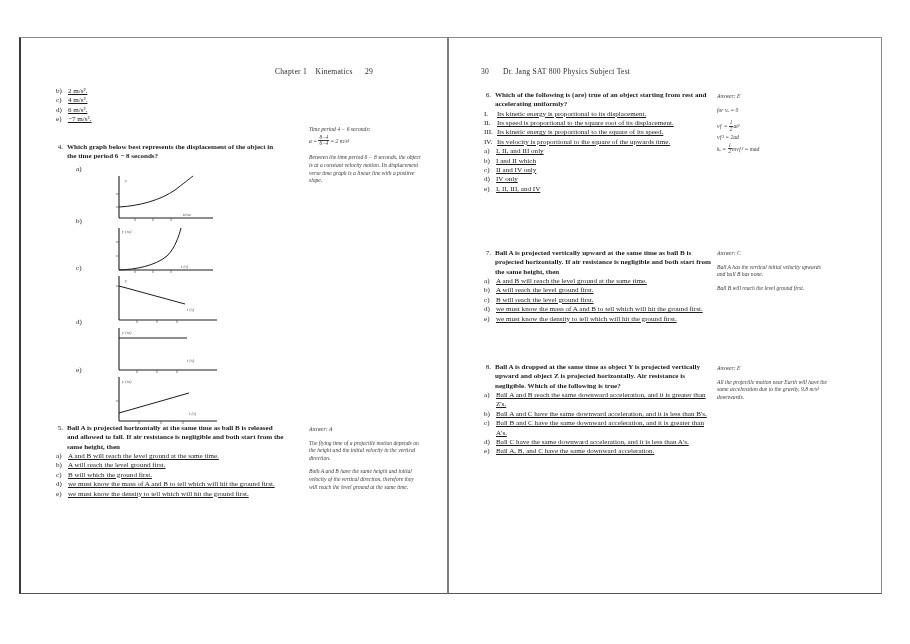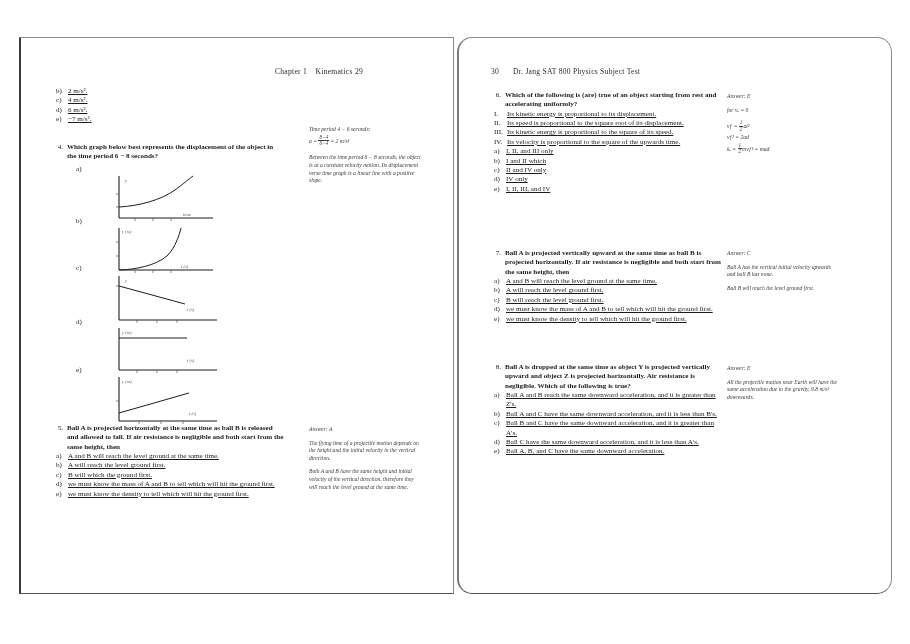--- a/index.html
+++ b/index.html
@@ -20,37 +20,37 @@
   .page {
     position: absolute;
     top: 37px;
     height: 557px;
     background: #ffffff;
     border: 1px solid #8a8a8a;
     box-sizing: border-box;
     overflow: hidden;
   }
   .page-left  { left: 19px;  width: 435px; border-left: 2px solid #3a3a3a; border-bottom: 1px solid #555; }
-  .page-right { left: 457px; width: 435px; border-left: 2px solid #7b7b7b; border-bottom: 1px solid #555; border-radius: 15px; }
+  .page-right { left: 447px; width: 435px; border-left: 2px solid #7b7b7b; border-bottom: 1px solid #555; }
 
   .page-inner { position: relative; width: 100%; height: 100%; }
 
   
   .hdr {
     position: absolute;
     font-size: 7.6px;
     color: #2b2b2b;
     letter-spacing: .25px;
     white-space: nowrap;
     padding-left: 16px;
   }
   .hdr-left-num  { left: 16px; top: 29px; }
   .hdr-left-text { left: 38px; top: 29px; }
   .hdr-right-text{ left: 238px; top: 29px; }
-  .hdr-right-num { left: 318px; top: 29px; }
+  .hdr-right-num { left: 328px; top: 29px; }
 
   
   .col-main {
     position: absolute;
     left: 33px;
     top: 0;
     width: 230px;
     font-size: 7.1px;
     line-height: 1.32;
     color: #1c1c1c;

